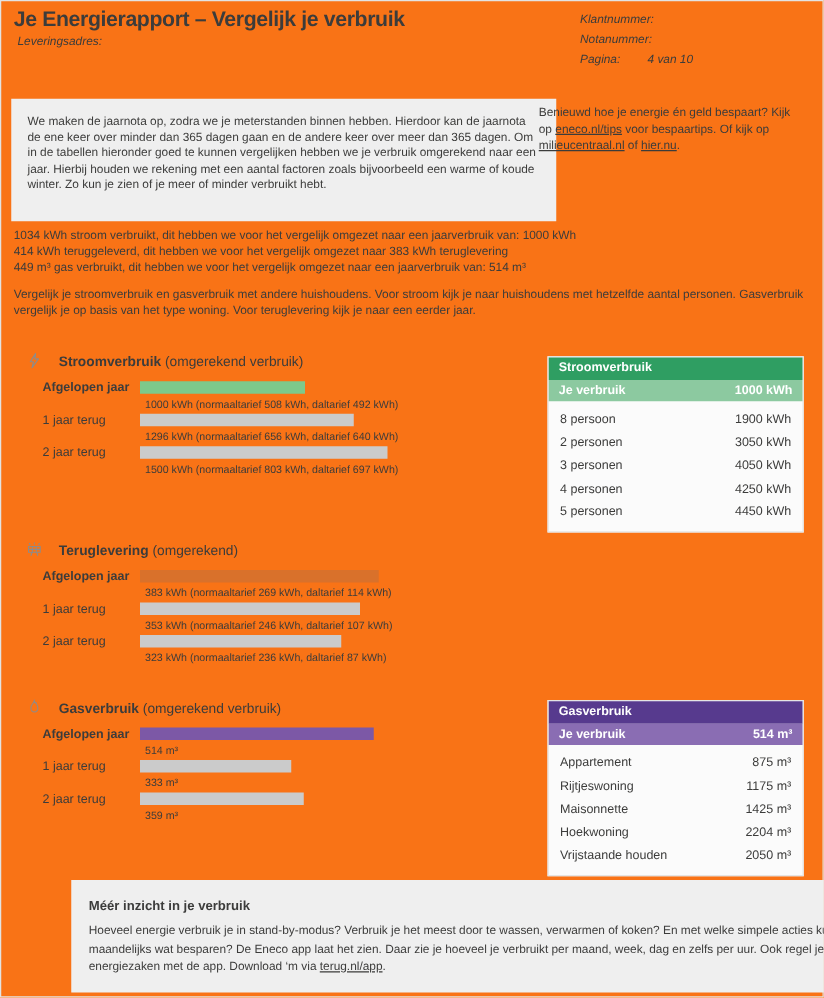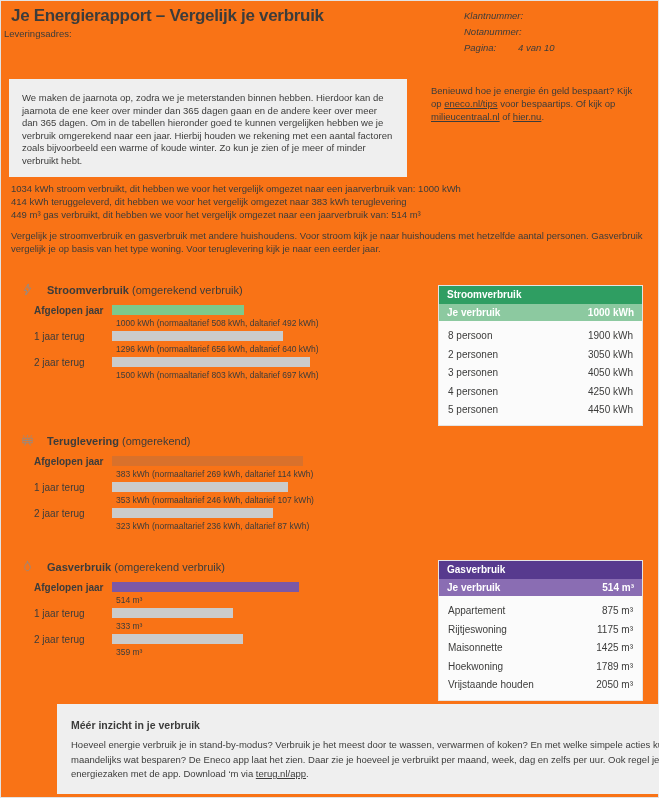--- a/index.html
+++ b/index.html
@@ -5,27 +5,27 @@
   html,body{margin:0;padding:0;}
   body{
     width:659px;height:798px;background:#ffffff;
     font-family:"Liberation Sans", sans-serif;color:#3c3c3b;
     position:relative;overflow:hidden;
   }
   .page{position:absolute;left:0;top:0;width:657px;height:796px;border:1px solid #e3e3e3;background:#f97316;}
 
   
   .title{position:absolute;left:10px;top:5px;font-size:17px;font-weight:bold;letter-spacing:-0.3px;margin:0;}
-  .subtitle{position:absolute;left:3px;top:27px;font-size:9.5px;}
+  .subtitle{position:absolute;left:13px;top:27px;font-size:9.5px;font-style:italic;}
   .meta{position:absolute;left:463px;top:7px;font-size:9.5px;font-style:italic;}
   .meta-row{display:flex;height:16px;line-height:16px;}
   .meta-label{width:54px;}
 
   
-  .intro-box{position:absolute;left:8px;top:78px;width:398px;height:98px;background:#efefef;box-sizing:border-box;padding:13px 13px;}
+  .intro-box{position:absolute;left:8px;top:78px;width:436px;height:98px;background:#efefef;box-sizing:border-box;padding:13px 13px;}
   .intro-box p{margin:0;font-size:9.5px;line-height:12.6px;}
   .tips{position:absolute;left:430px;top:83px;width:214px;font-size:9.5px;line-height:13px;}
   a.link{color:inherit;text-decoration:underline;cursor:pointer;}
 
   
   .period{position:absolute;left:10px;top:181px;width:645px;font-size:9.5px;line-height:13px;}
   .period .compare{margin:8px 0 0 0;}
 
   
   .section{position:absolute;left:20px;width:410px;}
@@ -204,21 +204,21 @@
           <div class="etable-row">
             <span>Rijtjeswoning</span>
             <span>1175 m³</span>
           </div>
           <div class="etable-row">
             <span>Maisonnette</span>
             <span>1425 m³</span>
           </div>
           <div class="etable-row">
             <span>Hoekwoning</span>
-            <span>1789 m³</span>
+            <span>2204 m³</span>
           </div>
           <div class="etable-row">
             <span>Vrijstaande houden</span>
             <span>2050 m³</span>
           </div>
         </div>
       </div>
     </div>
 
   <div class="footer-box">

